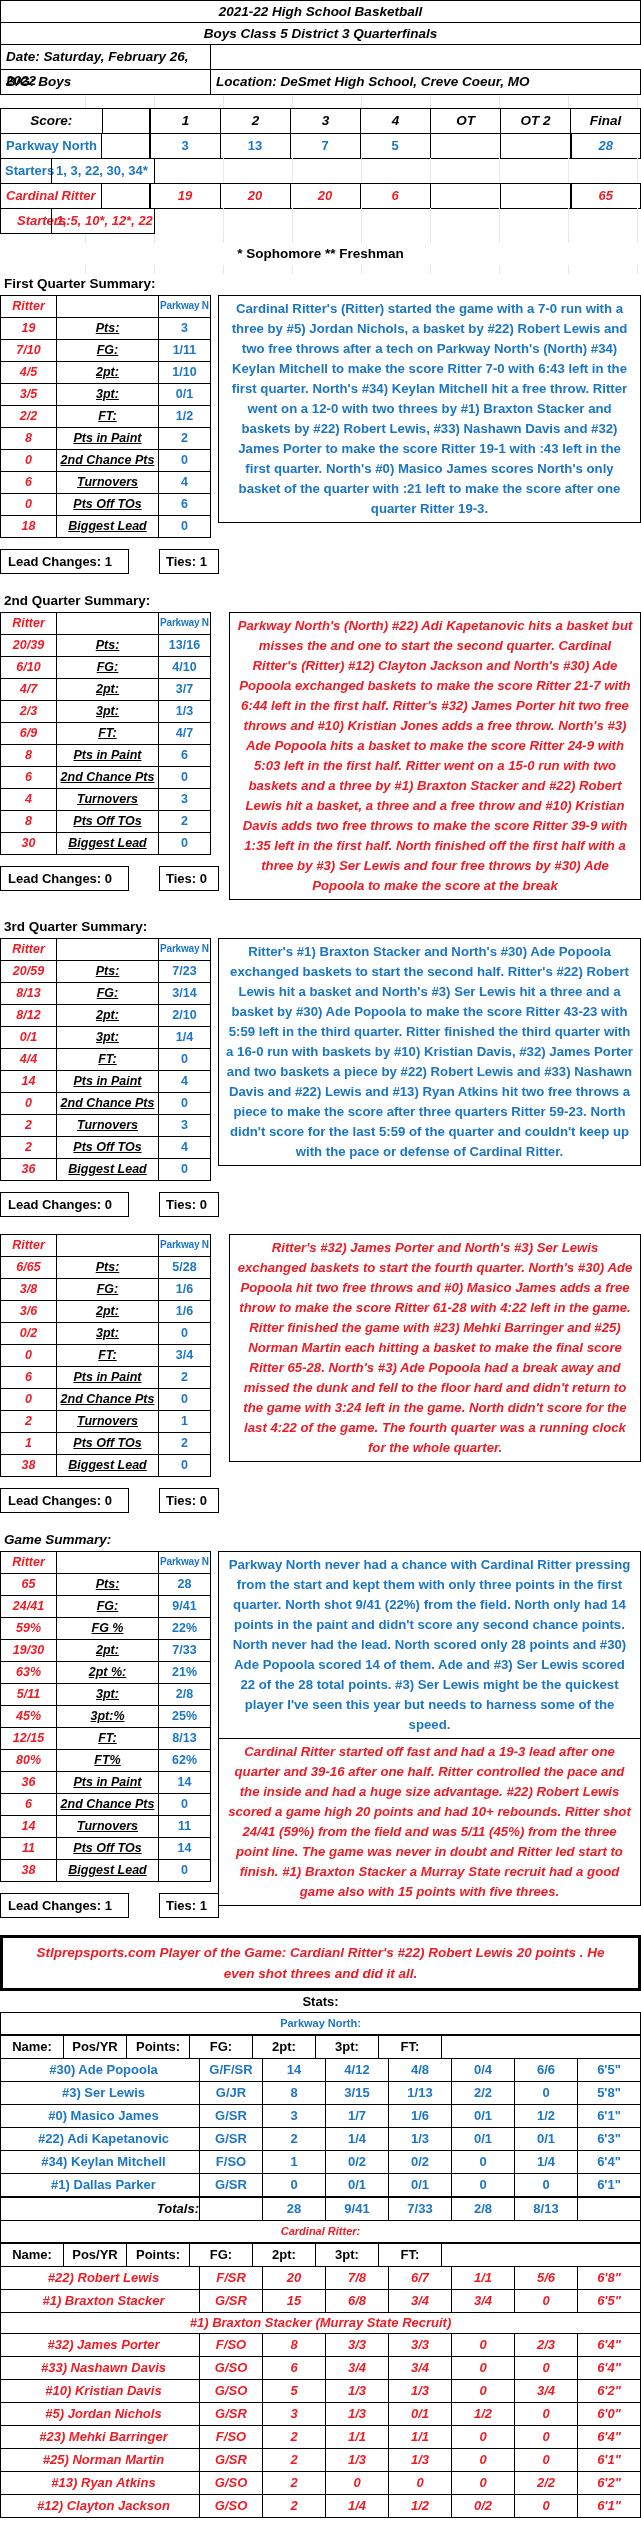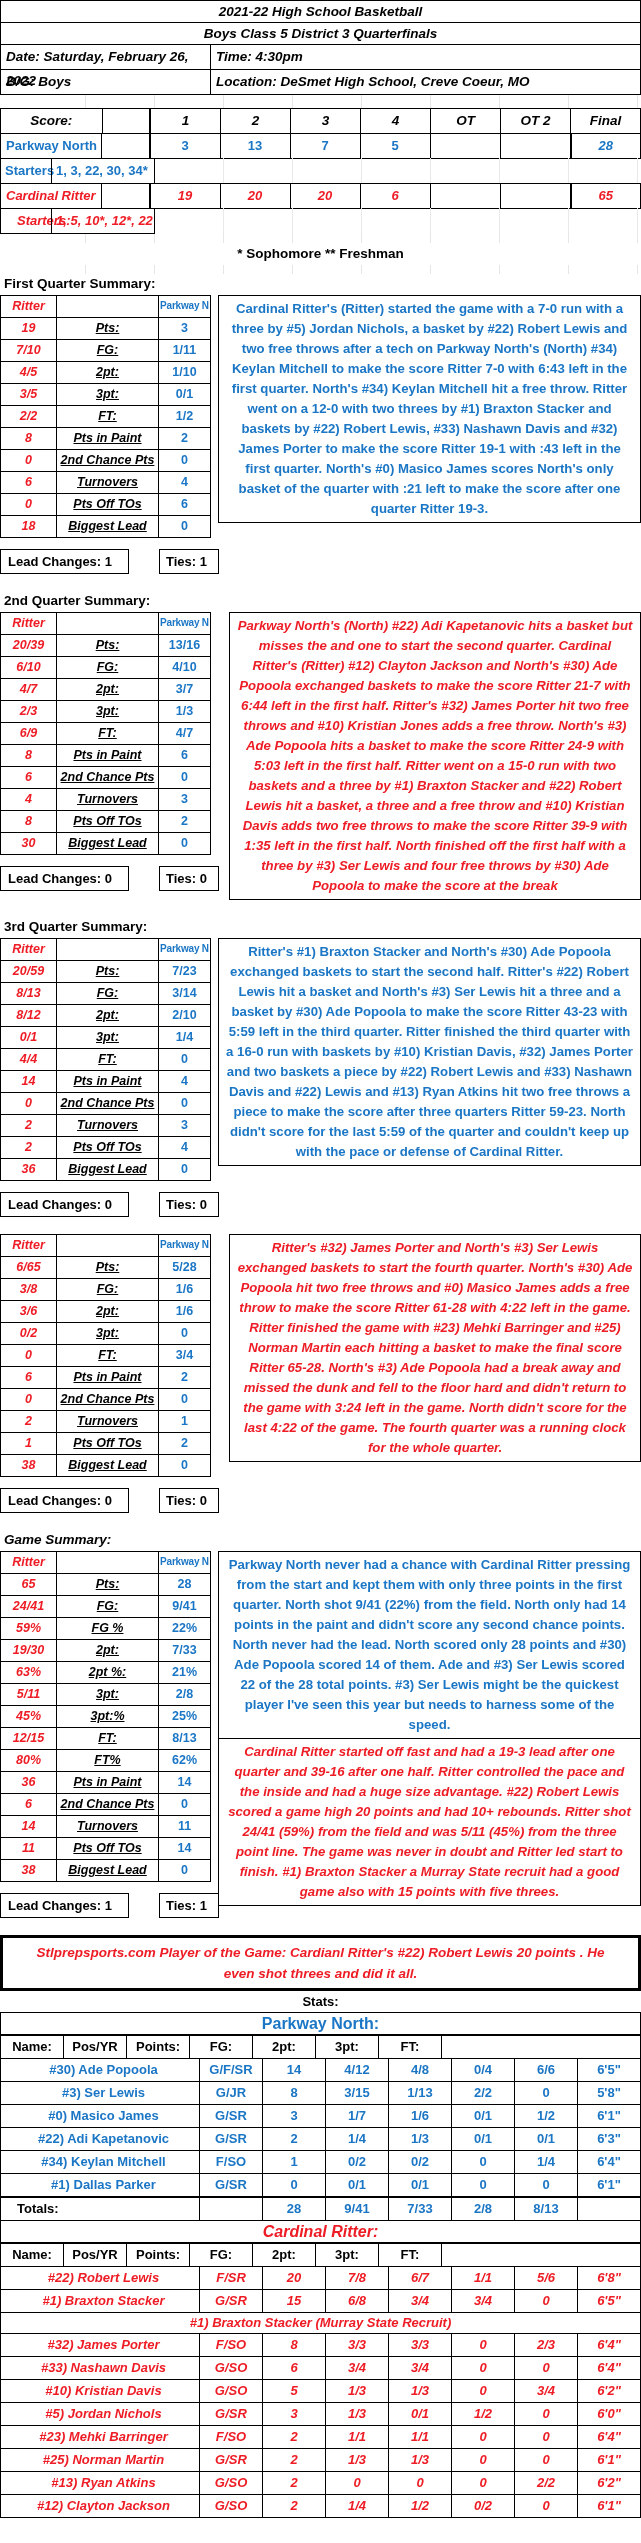--- a/index.html
+++ b/index.html
@@ -65,33 +65,32 @@
   
   .prow{display:flex;}
   .prow > div{box-sizing:border-box;border:1px solid #000;height:24px;line-height:22px;text-align:center;font-size:13px;overflow:hidden;}
   .prow > div + div{margin-left:-1px;}
   .prow + .prow, .pbody .prow{margin-top:-1px;}
   .pcn{width:200px;text-align:left;padding-left:7px;}
   .pc{width:64px;}
   .pc:last-child{flex:1;}
   .phead > div{font-size:13px;}
   .noterow{border:1px solid #000;box-sizing:border-box;height:22px;line-height:20px;text-align:center;font-size:13px;margin-top:-1px;}
-  .teamhdr{border:1px solid #000;box-sizing:border-box;height:23px;line-height:21px;text-align:center;font-size:16px;margin-top:-1px;}
+  .teamhdr{border:1px solid #000;box-sizing:border-box;height:23px;line-height:21px;text-align:center;font-size:11px;margin-top:-1px;}
   .totlabel{font-style:normal;color:#000;}
 </style>
 </head>
 <body>
 
 <div>
 
   <div class="box trow">2021-22 High School Basketball</div>
   <div class="box trow">Boys Class 5 District 3 Quarterfinals</div>
   <div class="hrow" style="margin-top:-1px;">
     <div class="cL">Date: Saturday, February 26, 2022</div>
-    <div class="cR">Time: 4:30pm</div>
   </div>
   <div class="hrow">
     <div class="cL">B/G: Boys</div>
     <div class="cR">Location: DeSmet High School, Creve Coeur, MO</div>
   </div>
 
   <div class="gap"></div>
 
   <div>
     <div class="srow">
@@ -613,21 +612,21 @@
         <div class="pc">G/SR</div>
         <div class="pc">0</div>
         <div class="pc">0/1</div>
         <div class="pc">0/1</div>
         <div class="pc">0</div>
         <div class="pc">0</div>
         <div class="pc">6'1"</div>
       </div>
       </div>
     <div class="prow blue">
-      <div class="pcn ctr totlabel" style="text-align:left;padding-left:16px;">Totals:</div>
+      <div class="pcn ctr totlabel" style="text-align:right;padding-left:16px;font-style:italic;">Totals:</div>
       <div class="pc"></div>
       <div class="pc">28</div>
       <div class="pc">9/41</div>
       <div class="pc">7/33</div>
       <div class="pc">2/8</div>
       <div class="pc">8/13</div>
       <div class="pc"></div>
     </div>
   </div>
 

